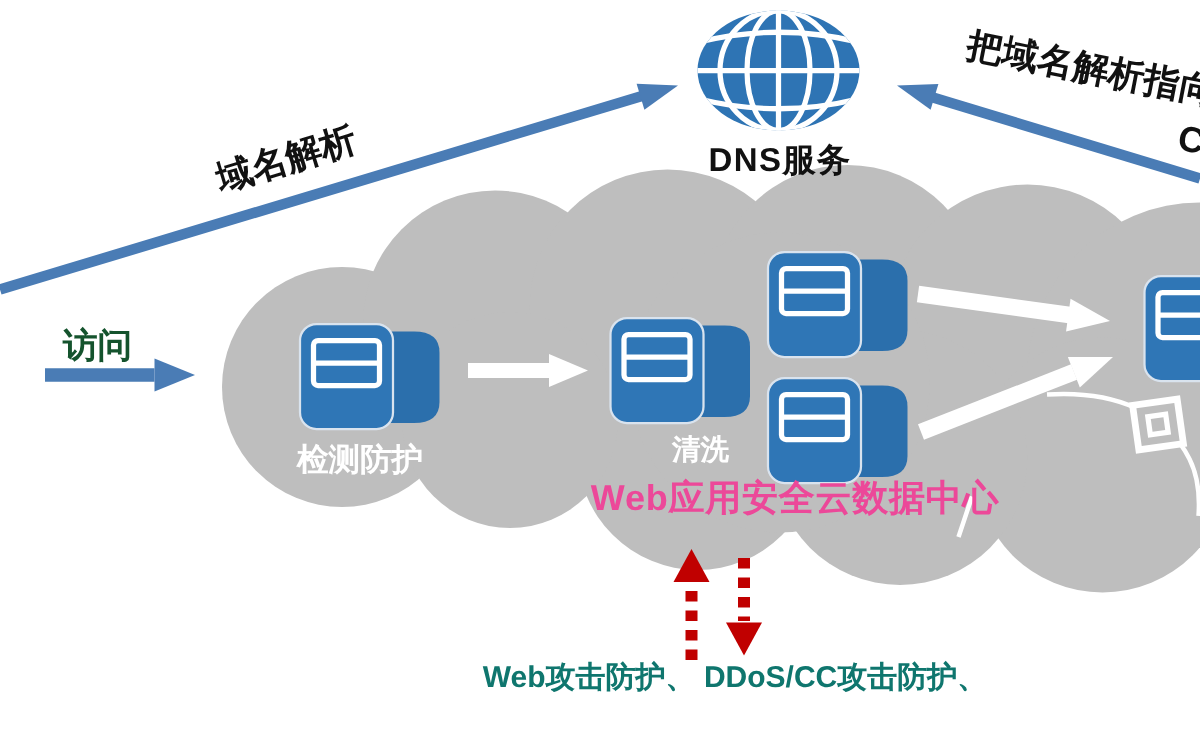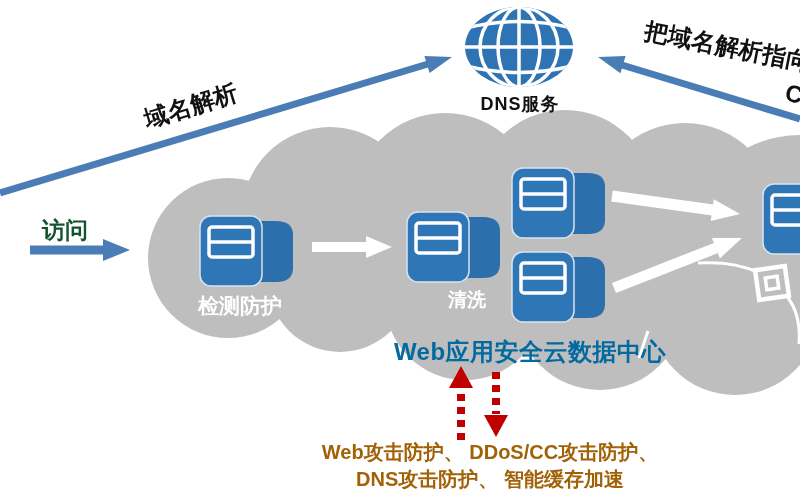--- a/index.html
+++ b/index.html
@@ -5,30 +5,30 @@
   html,body{margin:0;padding:0;}
   body{
     width:800px;height:500px;overflow:hidden;position:relative;
     background:#ffffff;
     font-family:"Liberation Sans","DejaVu Sans",sans-serif;
     color:#1a1a1a;
   }
   .stage{position:absolute;left:0;top:0;width:800px;height:500px;}
   .stage svg{position:absolute;left:0;top:0;}
   .lbl{position:absolute;white-space:nowrap;font-weight:bold;}
-  .lbl-dns{left:460px;top:92px;width:120px;text-align:center;font-size:18px;letter-spacing:1px;color:#111;}
+  .lbl-dns{left:460px;top:92px;width:120px;text-align:center;font-size:22px;letter-spacing:1px;color:#111;}
   .lbl-domain{left:145px;top:104px;font-size:24px;transform:rotate(-17deg);transform-origin:0 50%;color:#111;}
   .lbl-visit{left:42px;top:215px;font-size:23px;color:#14532d;}
   .lbl-cname{left:648px;top:14px;font-size:24px;line-height:34px;transform:rotate(11deg);transform-origin:0 0;color:#111;}
   .lbl-cname .line2{display:block;margin-left:150px;}
   .lbl-detect{left:175px;top:292px;width:130px;text-align:center;font-size:21px;color:#ffffff;font-family:Liberation Serif, serif;}
   .lbl-clean{left:417px;top:287px;width:100px;text-align:center;font-size:19px;color:#ffffff;}
-  .lbl-cloud-title{left:370px;top:336px;width:320px;text-align:center;font-size:24px;letter-spacing:.5px;color:#0369a1;}
+  .lbl-cloud-title{left:370px;top:316px;width:320px;text-align:center;font-size:24px;letter-spacing:.5px;color:#ec4899;}
   .features{position:absolute;left:250px;top:439px;width:480px;text-align:center;
-            font-size:20px;font-weight:bold;color:#a16207;line-height:27px;}
+            font-size:20px;font-weight:bold;color:#0f766e;line-height:27px;}
   .features div{white-space:nowrap;}
 </style>
 </head>
 <body>
 
 <div class="stage">
 
   <svg width="800" height="500" viewBox="0 0 800 500">
     <defs>
       <g id="server-sym">
@@ -122,16 +122,15 @@
   </div>
 
   <div class="lbl lbl-detect">检测防护</div>
 
   <div class="lbl lbl-clean">清洗</div>
 
   <div class="lbl lbl-cloud-title">Web应用安全云数据中心</div>
 
   <div class="features">
     <div>Web攻击防护、 DDoS/CC攻击防护、</div>
-    <div>DNS攻击防护、 智能缓存加速</div>
   </div>
 
 </div>
 
 </body></html>

